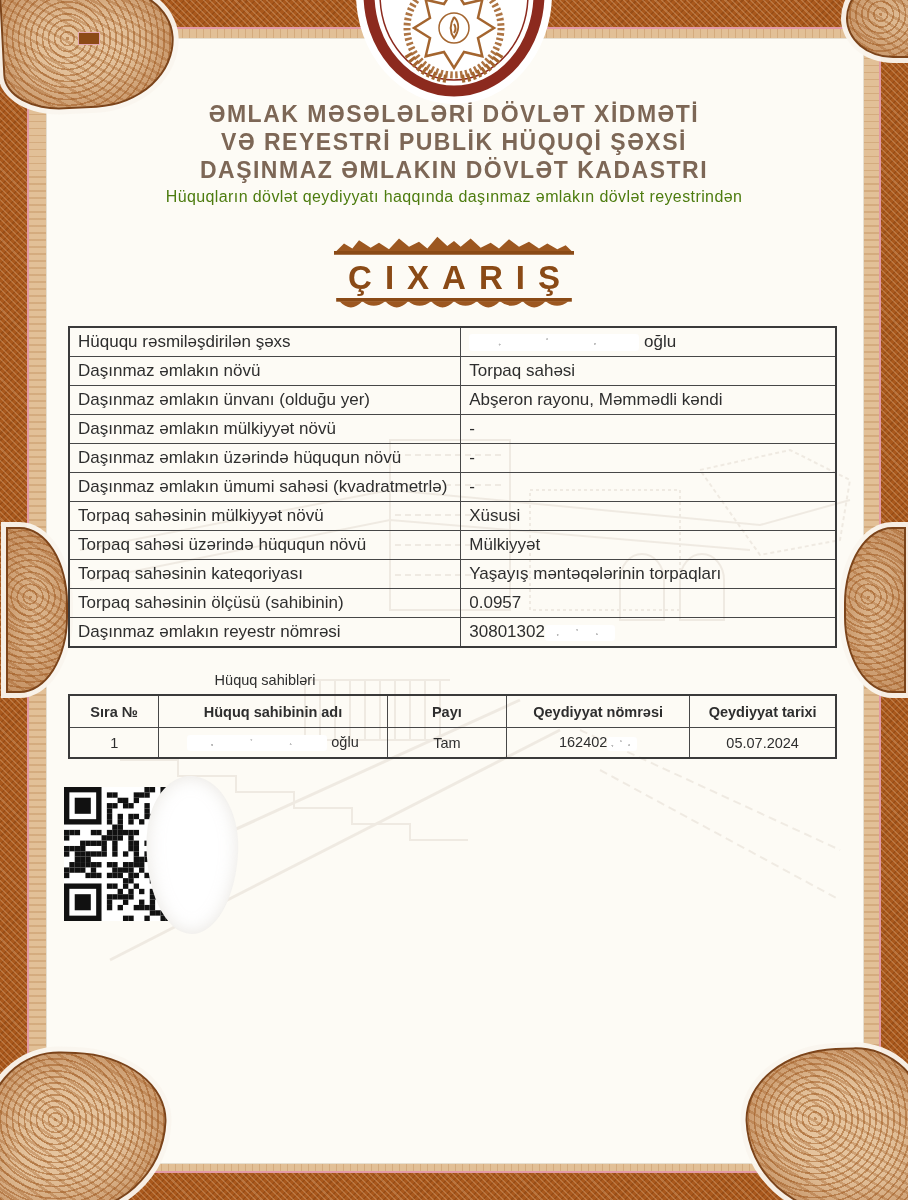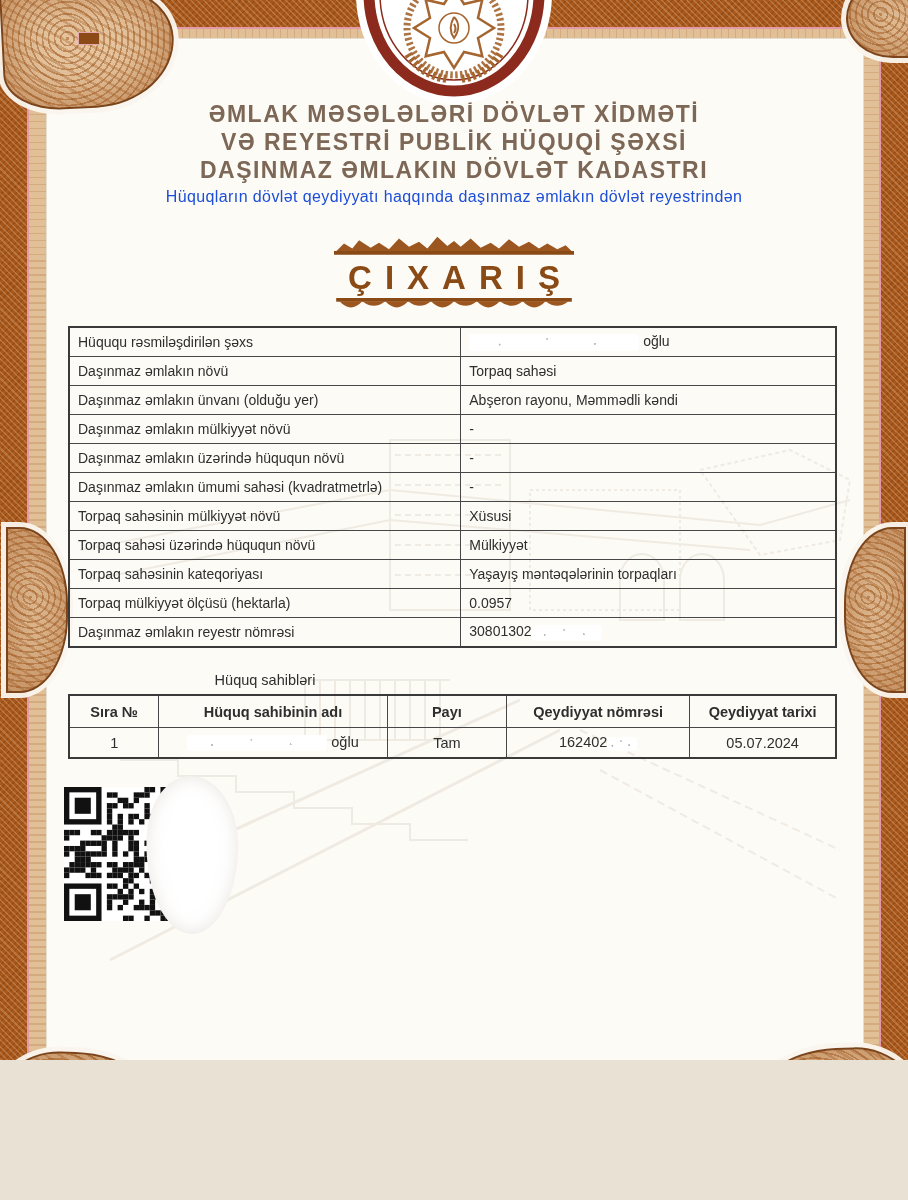--- a/index.html
+++ b/index.html
@@ -1,17 +1,17 @@
 <!DOCTYPE html>
 <html><head>
 <meta charset="utf-8">
 <style>
   html,body{margin:0;padding:0;}
   body{font-family:"Liberation Sans","DejaVu Sans",sans-serif;background:#e9e2d4;}
-  #canvas{position:relative;width:908px;height:1060px;margin:0 auto;background:#f6f0e4;overflow:hidden;}
+  #canvas{position:relative;width:908px;height:1200px;margin:0 auto;background:#f6f0e4;overflow:hidden;}
 
   
   .band{position:absolute;z-index:1;}
   .brownband{background-color:#a9581c;
     background-image:repeating-linear-gradient(45deg,rgba(255,226,190,.22) 0 1.5px,transparent 1.5px 4.5px),
                      repeating-linear-gradient(-45deg,rgba(110,50,8,.28) 0 1.5px,transparent 1.5px 5px);}
   .tanband{background-color:#e2c097;
     background-image:repeating-linear-gradient(90deg,rgba(176,118,62,.28) 0 1.5px,transparent 1.5px 7px);}
   .vtan{background-image:repeating-linear-gradient(0deg,rgba(176,118,62,.28) 0 1.5px,transparent 1.5px 7px);}
 
@@ -64,32 +64,32 @@
   
   .watermark{position:absolute;z-index:2;left:60px;top:430px;pointer-events:none;}
 
   
   .emblem{position:absolute;z-index:6;left:354px;top:0;}
 
   
   .hdr{position:absolute;z-index:5;left:0;right:0;text-align:center;color:#7d6756;font-weight:bold;
        font-size:23px;line-height:28px;letter-spacing:1.5px;}
   .hdr-block{top:100px;}
-  .subtitle{position:absolute;z-index:5;left:0;right:0;top:188px;text-align:center;color:#1d4ed8;
+  .subtitle{position:absolute;z-index:5;left:0;right:0;top:188px;text-align:center;color:#4d7c0f;
        font-size:16px;letter-spacing:.4px;font-weight:normal;}
 
   
   .cix{position:absolute;z-index:5;left:314px;top:234px;width:280px;text-align:center;}
   .cix-title{font-family:Liberation Sans, sans-serif;font-size:33px;font-weight:bold;
       color:#8a4a16;letter-spacing:13px;text-indent:13px;line-height:40px;}
   .cix svg{display:block;margin:0 auto;}
 
   
   .dtable{position:absolute;z-index:5;left:68px;top:326px;width:769px;border-collapse:collapse;table-layout:fixed;}
-  .dtable td{border:1px solid #474747;font-size:14px;color:#2e2e2e;height:28px;padding:0 8px;vertical-align:middle;}
+  .dtable td{border:1px solid #474747;font-size:17px;color:#2e2e2e;height:28px;padding:0 8px;vertical-align:middle;}
   .dtable{border:2px solid #3a3a3a;}
   .dtable td.lab{width:48.8%;}
   .caption{position:absolute;z-index:5;left:90px;top:672px;width:350px;text-align:center;
       font-size:14.5px;font-weight:normal;color:#2e2e2e;}
   .otable{position:absolute;z-index:5;left:68px;top:694px;width:769px;border-collapse:collapse;table-layout:fixed;border:2px solid #3a3a3a;}
   .otable th,.otable td{border:1px solid #474747;font-size:14.5px;color:#2e2e2e;text-align:center;vertical-align:middle;}
   .otable th{height:29px;font-weight:bold;}
   .otable td{height:27px;font-weight:normal;}
 
   
@@ -210,21 +210,21 @@
         </tr>
         <tr>
           <td class="lab">Torpaq sahəsi üzərində hüququn növü</td>
           <td><span>Mülkiyyət</span></td>
         </tr>
         <tr>
           <td class="lab">Torpaq sahəsinin kateqoriyası</td>
           <td><span>Yaşayış məntəqələrinin torpaqları</span></td>
         </tr>
         <tr>
-          <td class="lab">Torpaq mülkiyyət ölçüsü (hektarla)</td>
+          <td class="lab">Torpaq sahəsinin ölçüsü (sahibinin)</td>
           <td><span>0.0957</span></td>
         </tr>
         <tr>
           <td class="lab">Daşınmaz əmlakın reyestr nömrəsi</td>
           <td><span>30801302</span><span class="redact" style="width: 70px; height: 16px;"></span></td>
         </tr>
       </tbody>
   </table>
 
   <div class="caption">Hüquq sahibləri</div>

